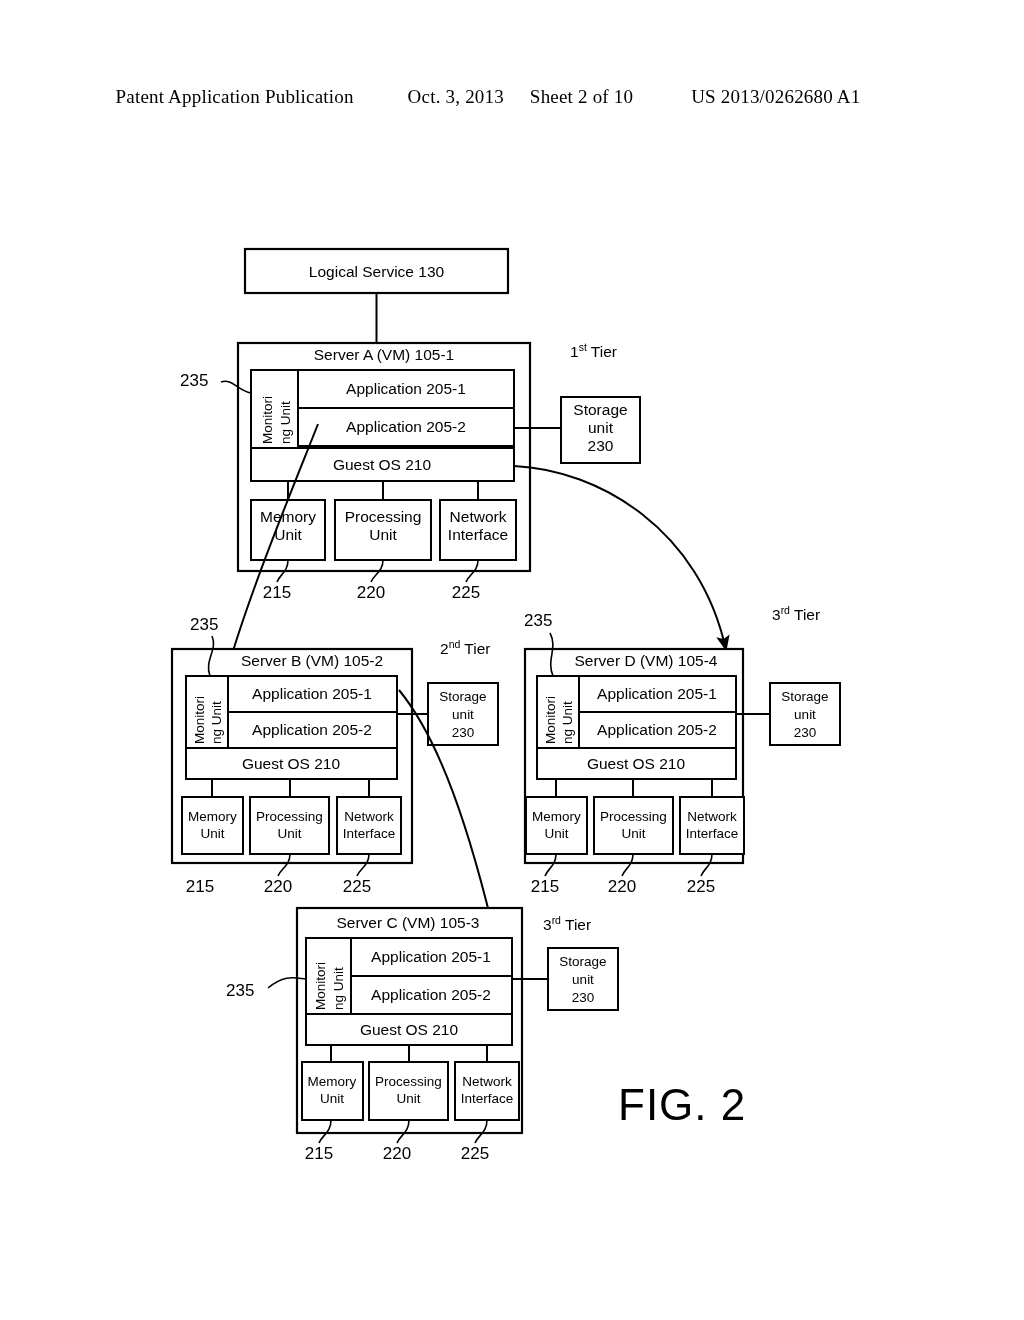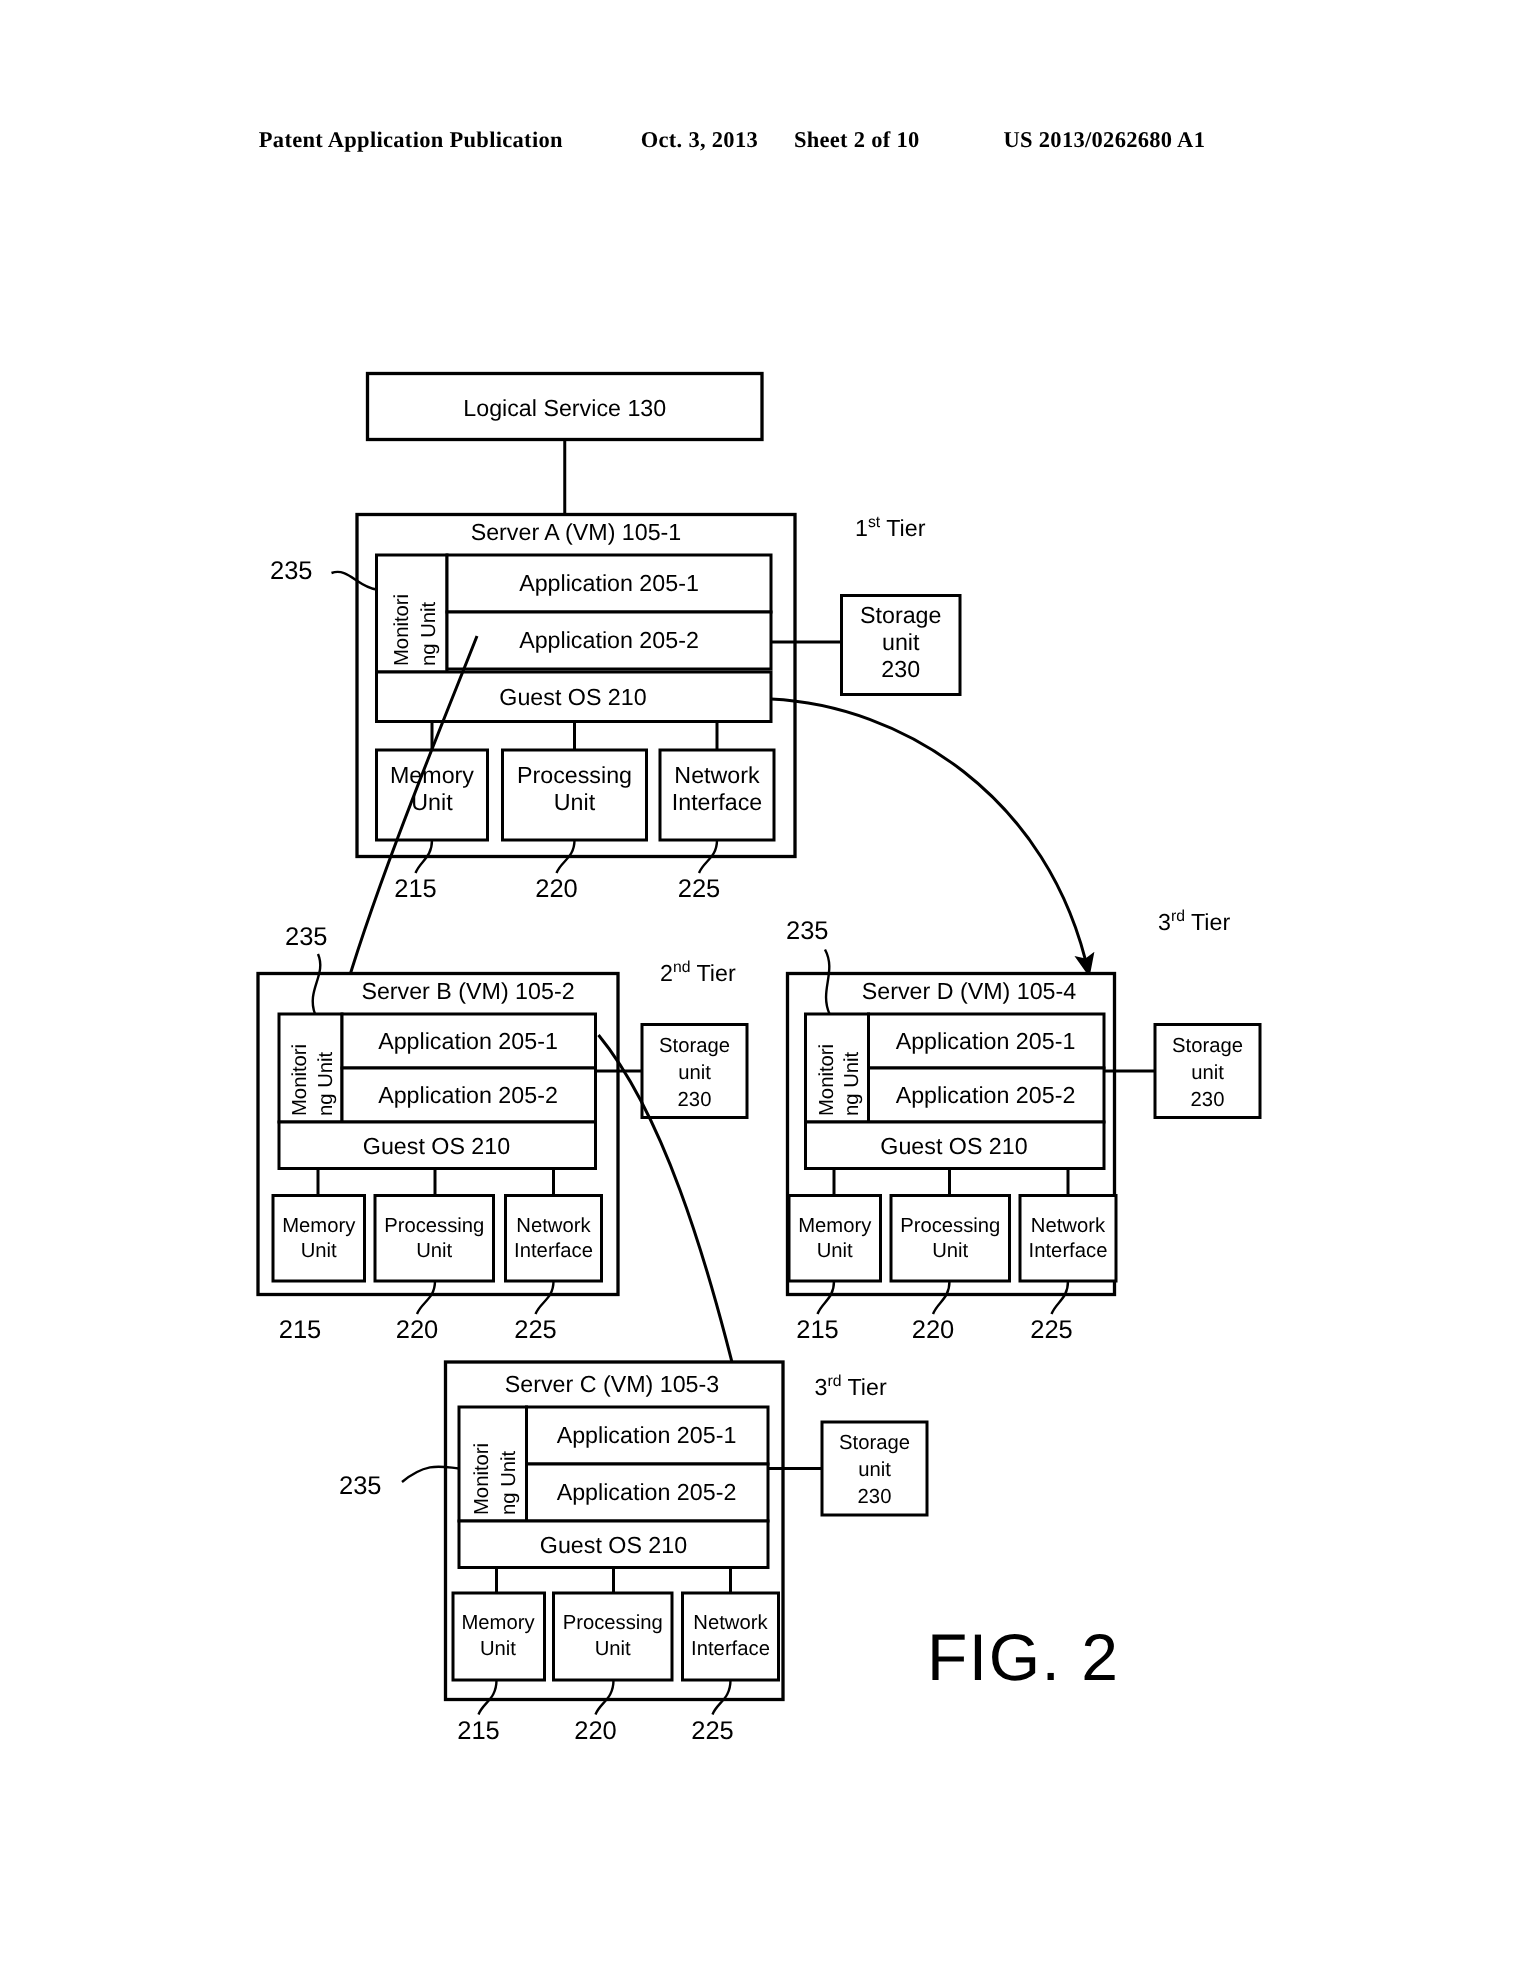--- a/index.html
+++ b/index.html
@@ -15,22 +15,22 @@
     color: #000000;
     overflow: hidden;
   }
   .page-header {
     position: absolute;
     left: 0;
     top: 86px;
     width: 976px;
     text-align: center;
     font-family: "Liberation Serif", serif;
-    font-weight: bold;
-    font-size: 15px;
+    font-weight: normal;
+    font-size: 19px;
     letter-spacing: 0.2px;
     white-space: nowrap;
   }
   .page-header .hdr-seg { display: inline-block; }
   .hdr-gap-lg { display: inline-block; width: 44px; }
   .hdr-gap-sm { display: inline-block; width: 16px; }
   .hdr-gap-xl { display: inline-block; width: 48px; }
 
   svg.figure {
     position: absolute;

